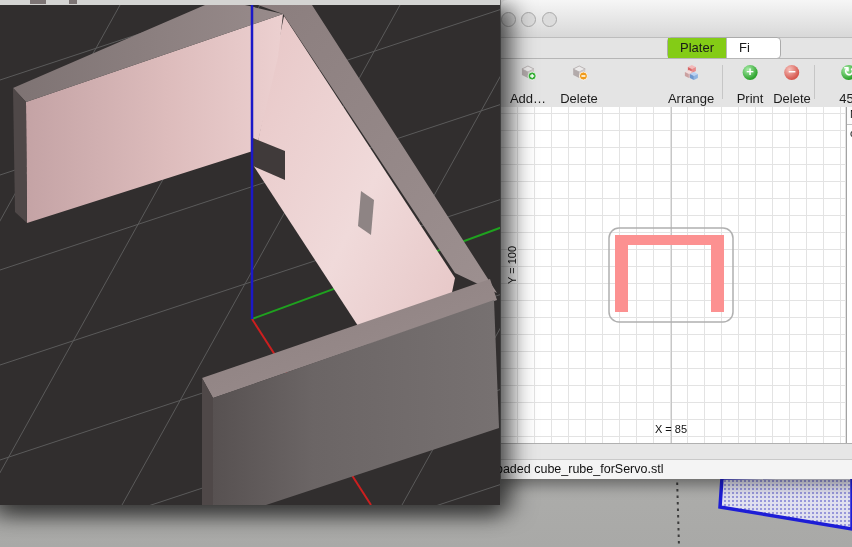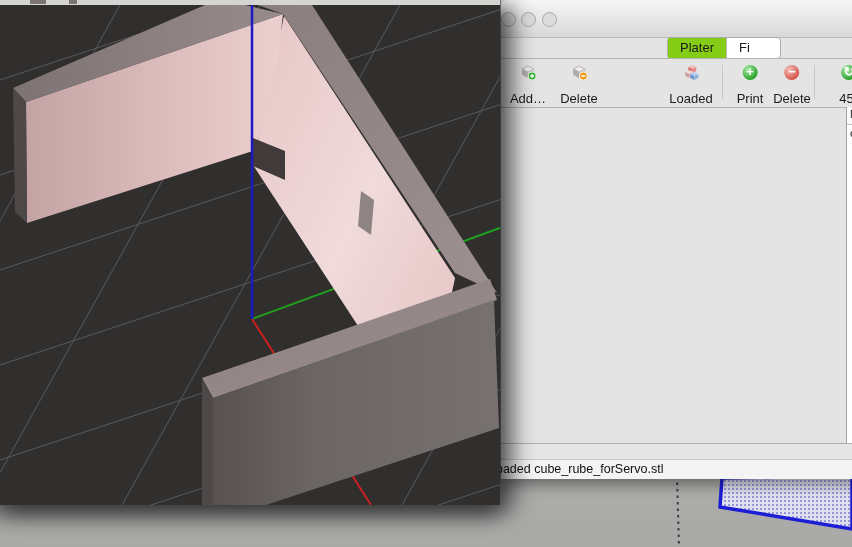--- a/index.html
+++ b/index.html
@@ -128,21 +128,21 @@
               <path d="M11,7 L15,5 L15,9 L11,11 Z" fill="#e88a8a"></path>
             <path d="M4,10 L8,8 L12,10 L8,12 Z" fill="#f2dada"></path>
               <path d="M4,10 L8,12 L8,16 L4,14 Z" fill="#caa0a0"></path>
               <path d="M8,12 L12,10 L12,14 L8,16 Z" fill="#dfbcbc"></path>
             <path d="M9,12 L13,10 L17,12 L13,14 Z" fill="#b9d2f4"></path>
               <path d="M9,12 L13,14 L13,18 L9,16 Z" fill="#6d96ce"></path>
               <path d="M13,14 L17,12 L17,16 L13,18 Z" fill="#8fb3e0"></path>
           </g>
         </svg>
       </div>
-      <div class="tlabel">Loaded</div>
+      <div class="tlabel">Arrange</div>
     </div>
     <div class="tsep abs" style="left:221px"></div>
 
     <div class="titem abs" style="left:249px">
       <div class="ticon">
           <div class="sphere green">+</div>
         </div>
       <div class="tlabel">Print</div>
     </div>
 
@@ -155,20 +155,29 @@
     <div class="tsep abs" style="left:313px"></div>
 
     <div class="titem abs" style="left:348px">
       <div class="ticon">
           <div class="sphere green">↻</div>
         </div>
       <div class="tlabel">45°</div>
     </div>
   </div>
 
+  <div id="plater" class="abs">
+    <div id="center-vline" class="abs"></div>
+    <svg class="abs" style="left:0;top:0" width="345" height="336" viewBox="0 0 345 336">
+      <rect x="108" y="121" width="124" height="94" rx="10" fill="none" stroke="#b0b0b0" stroke-width="1.5"></rect>
+      <path d="M114,128 L223,128 L223,205 L210,205 L210,138 L127,138 L127,205 L114,205 Z" stroke-width="1.4" fill="#fc9191"></path>
+    </svg>
+    <div id="ylabel" class="abs">Y = 100</div>
+    <div id="xlabel" class="abs">X = 85</div>
+  </div>
 
   <div id="objlist" class="abs">
     <div class="hdr">N</div>
     <div class="row">c</div>
   </div>
 
   <div id="graystrip" class="abs"></div>
   <div id="statusbar" class="abs">
     <div id="status-text" class="abs">Loaded cube_rube_forServo.stl</div>
   </div>

